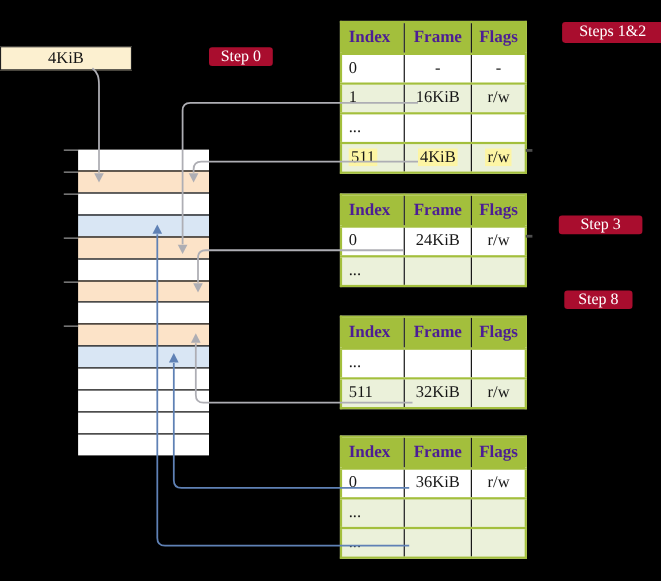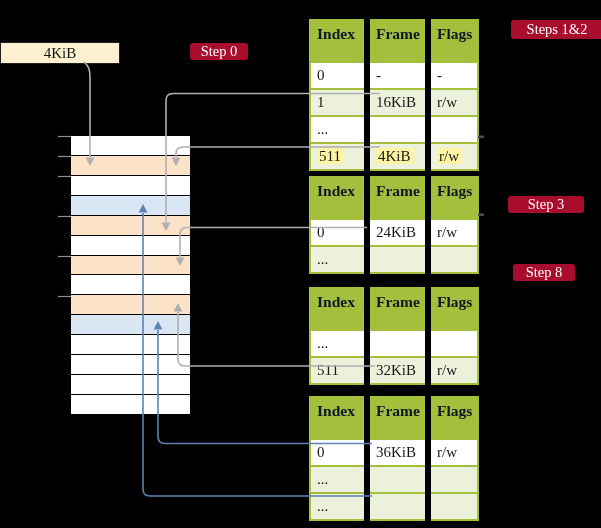--- a/index.html
+++ b/index.html
@@ -34,28 +34,28 @@
   .kind-white {background:#ffffff;}
   .kind-orange{background:var(--orange);}
   .kind-blue  {background:var(--blue);}
   
   table.pt{
     position:absolute;left:309px;border-collapse:collapse;table-layout:fixed;
     background:#fff;border:2px solid var(--green);z-index:2;
   }
   #table-0{top:19px;} #table-1{top:176px;} #table-2{top:287px;} #table-3{top:396px;}
   .pt th{
-    background:var(--green);color:#0f172a;font-weight:bold;font-size:15.5px;
-    text-align:left;padding:3px 5px 17px 6px;height:20px;overflow:hidden;
+    background:var(--green);color:#4c1d95;font-weight:bold;font-size:15.5px;
+    text-align:left;padding:3px 5px 4px 6px;height:20px;overflow:hidden;
   }
   .pt td{
     font-size:15px;color:#161616;padding:1px 5px 2px 6px;height:22px;
     border-top:2px solid var(--green);overflow:hidden;white-space:nowrap;
   }
-  .pt th.c2,.pt td.c2,.pt th.c3,.pt td.c3{border-left:6px solid #000000;}
+  .pt th.c2,.pt td.c2,.pt th.c3,.pt td.c3{border-left:1px solid #000000;text-align:center;}
   .pt td.shaded{background:var(--rowgreen);}
   .hl{background:var(--yellow);padding:0 2px;}
   
   #overlay{position:absolute;left:0;top:0;z-index:5;pointer-events:none;}
   .gray-line{fill:none;stroke:var(--gray);stroke-width:1.6;}
   .gray-head{fill:var(--gray);stroke:none;}
   .blue-line{fill:none;stroke:var(--arrowblue);stroke-width:1.6;}
   .blue-head{fill:var(--arrowblue);stroke:none;}
   .tick{stroke:#8f8f8f;stroke-width:1.2;}
   .marker{fill:#4d4d4d;}

